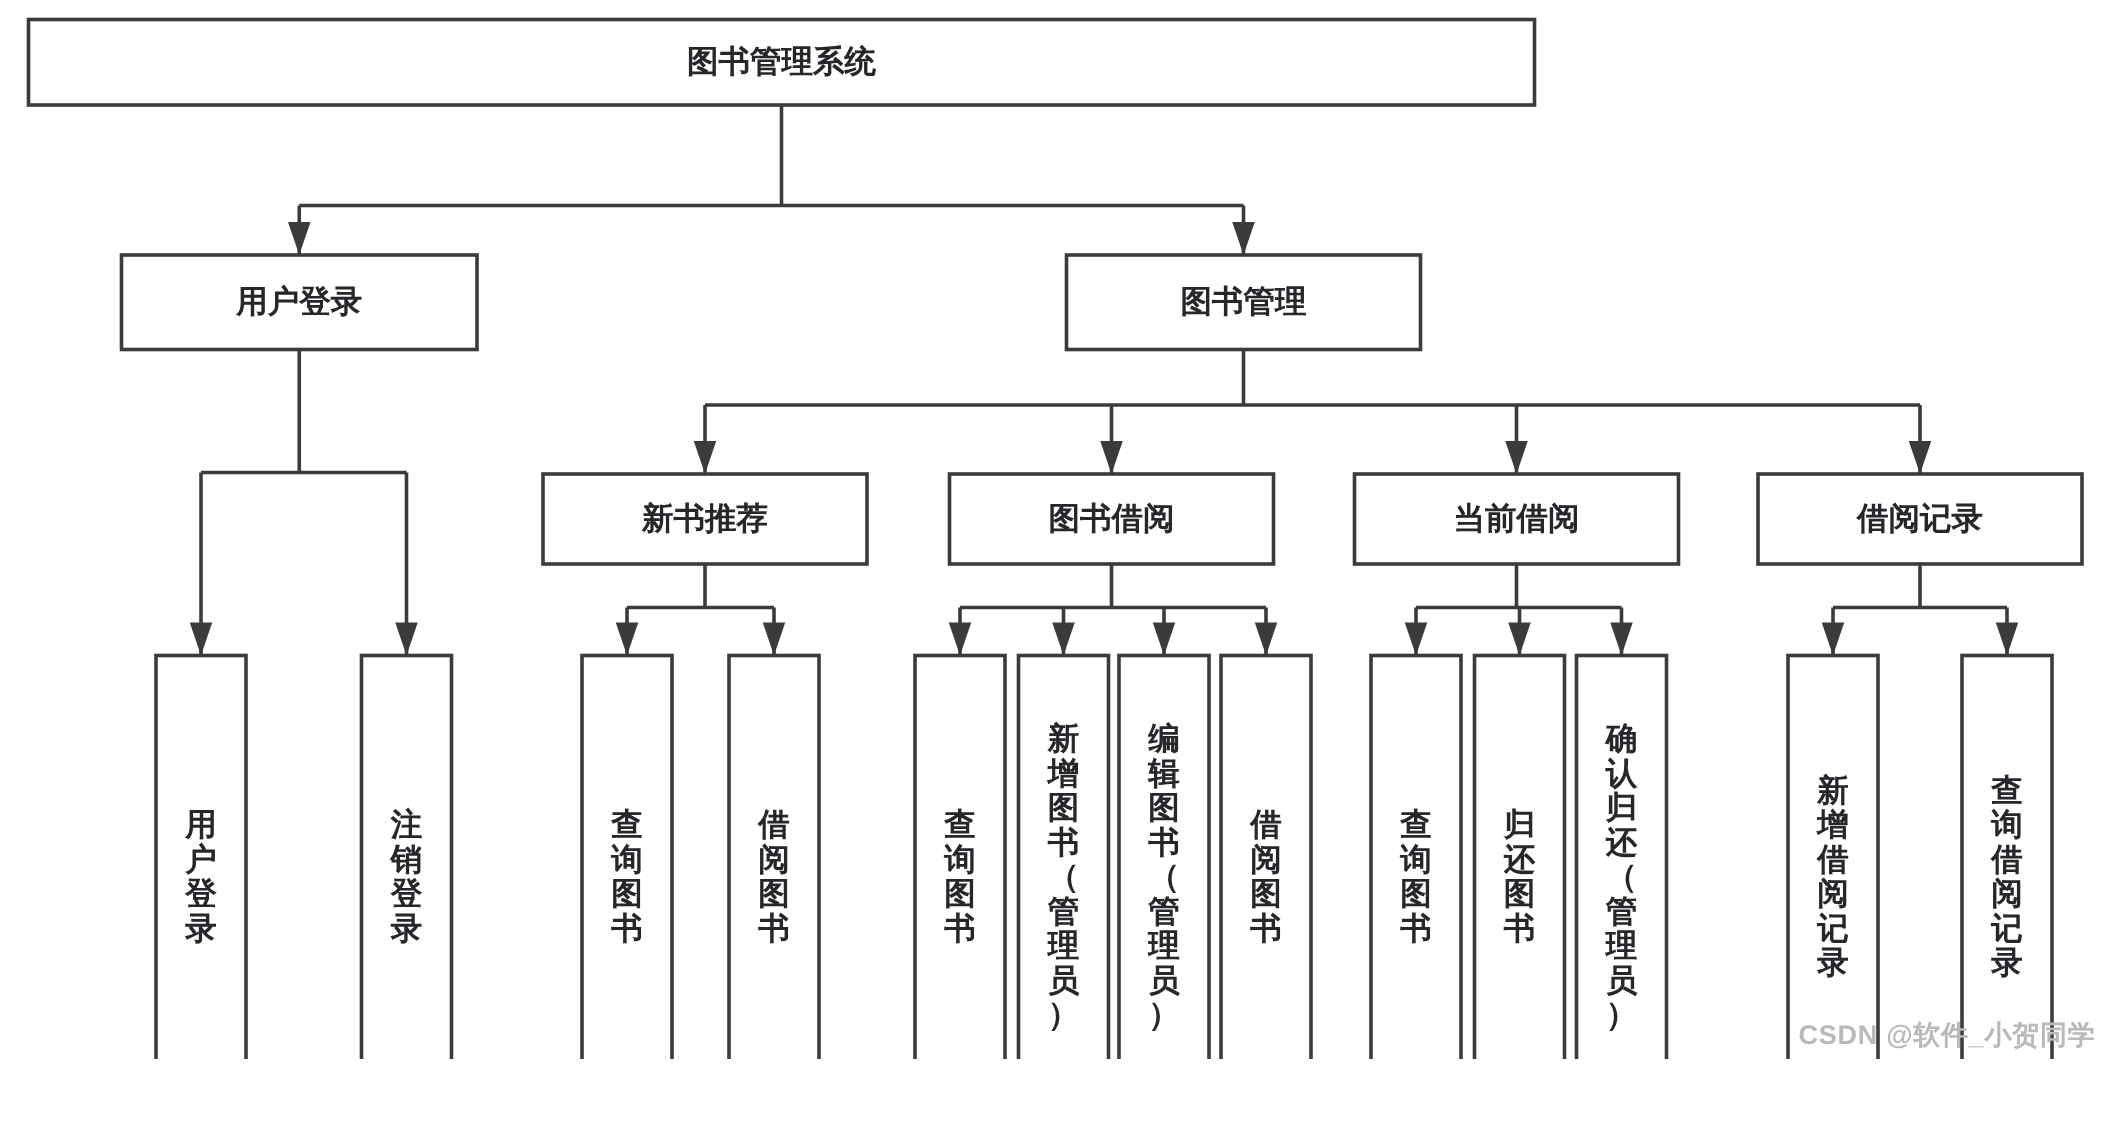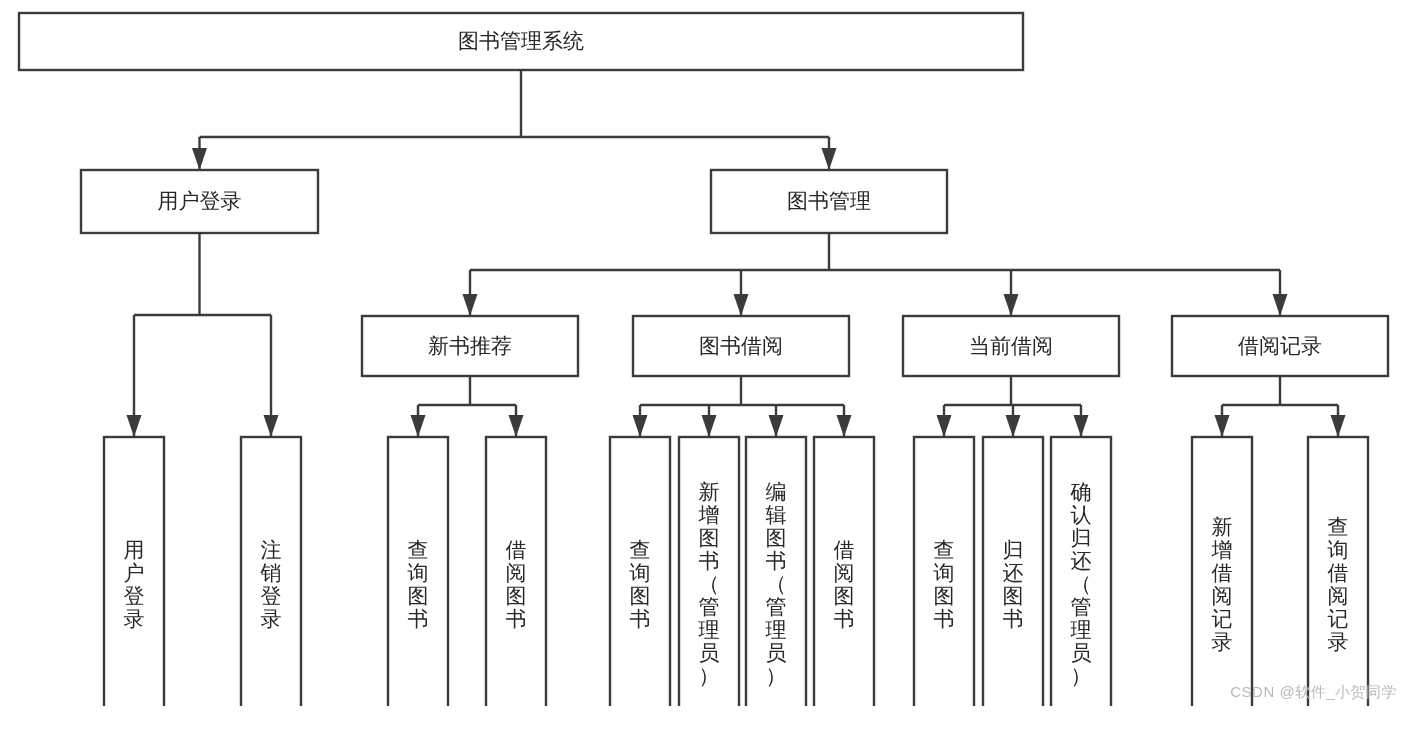--- a/index.html
+++ b/index.html
@@ -9,20 +9,21 @@
   }
   body {
     font-family: "Liberation Sans", "DejaVu Sans", sans-serif;
   }
   #stage {
     position: relative;
     width: 1405px;
     height: 706px;
     background: #ffffff;
     overflow: hidden;
+    font-weight: bold;
   }
   #diagram-svg {
     position: absolute;
     left: 0;
     top: 0;
     width: 1405px;
     height: 747px;
   }
   .node-box {
     fill: #ffffff;
@@ -50,21 +51,21 @@
     fill: #26262b;
     font-family: "Liberation Sans", "DejaVu Sans", sans-serif;
     font-size: 21px;
     text-anchor: middle;
   }
   .watermark {
     position: absolute;
     right: 8px;
     bottom: 4px;
     font-family: "Liberation Sans", "DejaVu Sans", sans-serif;
-    font-size: 15px;
+    font-size: 18px;
     color: #b9b9b9;
     white-space: nowrap;
     letter-spacing: 0.5px;
     pointer-events: none;
   }
 </style>
 </head>
 <body>
 
 <div id="stage">

